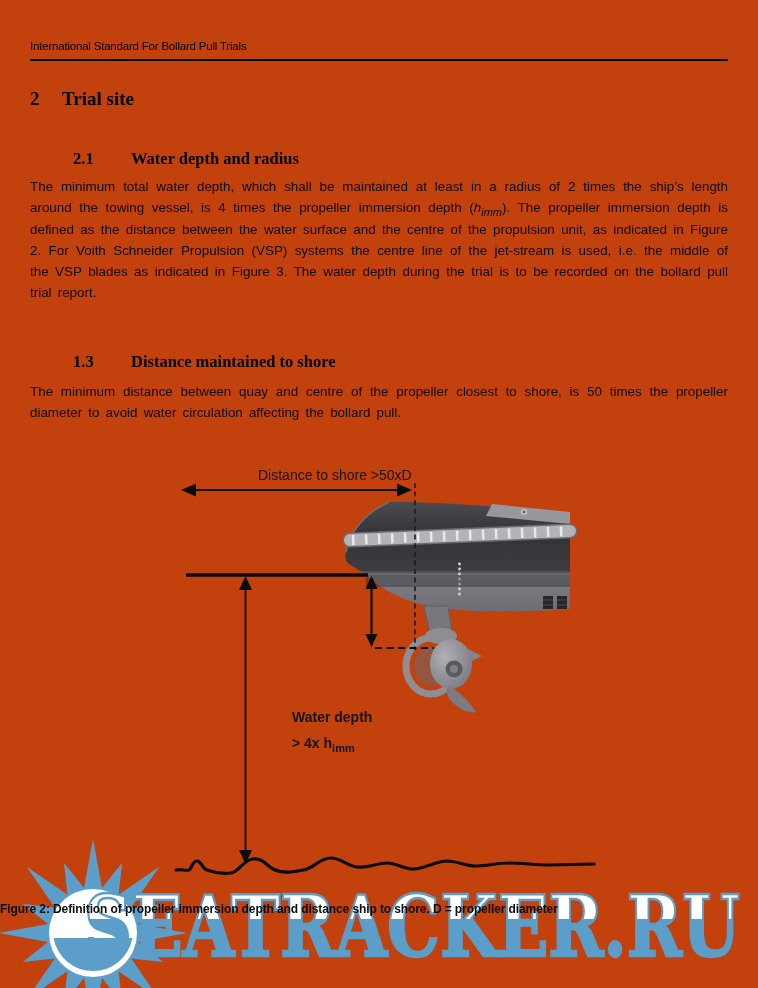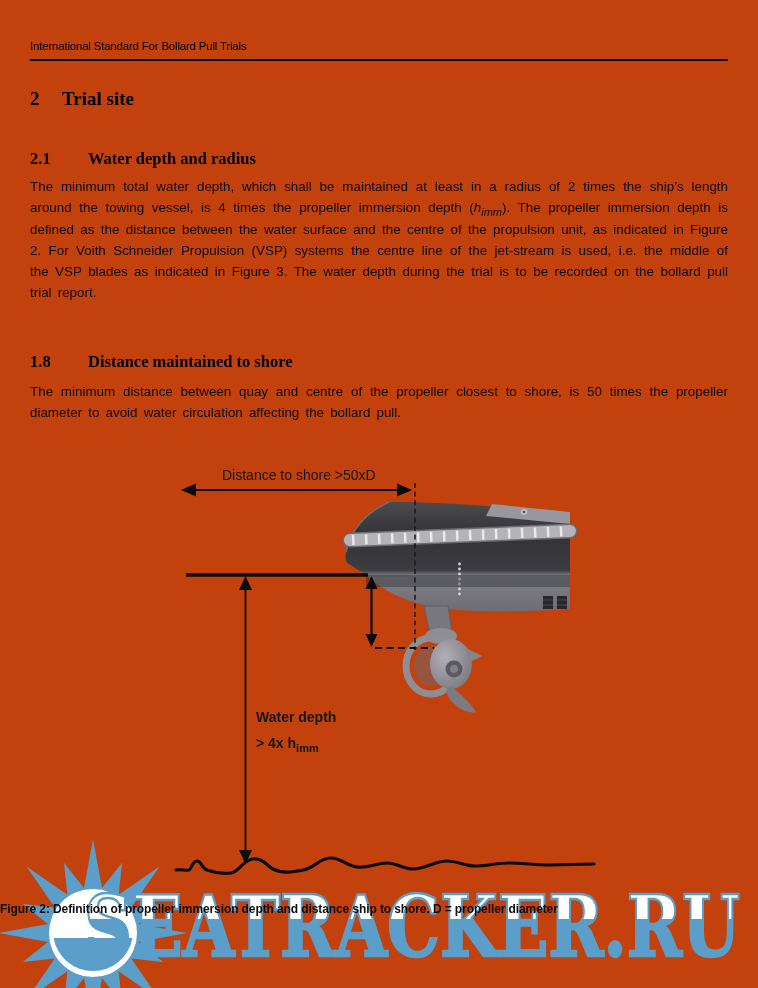--- a/index.html
+++ b/index.html
@@ -7,34 +7,34 @@
     position:relative;width:758px;height:988px;margin:0 auto;background:#c2410c;
     overflow:hidden;font-family:"Liberation Sans",sans-serif;color:#141414;
   }
   .abs{position:absolute;}
   
   .running-header{left:30px;top:40px;font-size:11.5px;letter-spacing:-0.2px;color:#000;}
   .header-rule{left:30px;top:59px;width:698px;height:2px;background:#000;}
   
   .h1{left:30px;top:88px;font-family:"Liberation Serif",serif;font-weight:bold;font-size:19px;color:#000;}
   .h1 .num{display:inline-block;width:32px;}
-  .h2{font-family:"Liberation Serif",serif;font-weight:bold;font-size:16.5px;color:#000;}
+  .h2{font-family:"Liberation Serif",serif;font-weight:bold;font-size:16.5px;color:#000;margin-left:43px;}
   .h2 .num{display:inline-block;width:58px;}
   .h2a{left:30px;top:149px;}
   .h2b{left:30px;top:352px;}
   
   .para{left:30px;width:698px;font-size:13.4px;line-height:21.3px;text-align:justify;
         word-spacing:2.4px;color:#0c0c0c;}
   .p1{top:176px;}
   .p2{top:381px;}
   .para sub, .fig-sub{font-size:11px;line-height:0;}
   .ital{font-style:italic;}
   
   .figure{left:0;top:460px;width:758px;height:432px;z-index:2;}
-  .fig-label{position:absolute;font-size:14px;color:#161616;line-height:25px;white-space:nowrap;}
+  .fig-label{position:absolute;font-size:14px;color:#161616;line-height:25px;white-space:nowrap;margin-left:36px;}
   .dist-label{left:222px;top:3px;}
   .prop-label{left:283px;top:121px;}
   .wd-label{left:256px;top:245px;line-height:25.5px;font-weight:bold;}
   
   .caption{left:0;top:902px;width:758px;text-align:left;font-weight:bold;font-size:12px;
            color:#0d0d0d;z-index:5;letter-spacing:-0.1px;}
   
   .wm{z-index:1;}
   .wm-sun{left:0;top:836px;width:200px;height:152px;}
   .wm-textbox{left:68px;top:886px;width:690px;height:88px;}
@@ -50,21 +50,21 @@
   <div class="abs h1">
     <span class="num">2</span><span>Trial site</span>
   </div>
 
   <div class="abs h2 h2a">
     <span class="num">2.1</span><span>Water depth and radius</span>
   </div>
   <div class="abs para p1"><span>The minimum total water depth, which shall be maintained at least in a radius of 2 times the ship’s length around the towing vessel, is 4 times the propeller immersion depth (</span><span class="ital">h</span><sub><span class="ital">imm</span></sub><span>). The propeller immersion depth is defined as the distance between the water surface and the centre of the propulsion unit, as indicated in Figure 2. For Voith Schneider Propulsion (VSP) systems the centre line of the jet-stream is used, i.e. the middle of the VSP blades as indicated in Figure 3. The water depth during the trial is to be recorded on the bollard pull trial report.</span></div>
 
   <div class="abs h2 h2b">
-    <span class="num">1.8</span><span>Distance maintained to shore</span>
+    <span class="num">1.3</span><span>Distance maintained to shore</span>
   </div>
   <div class="abs para p2">The minimum distance between quay and centre of the propeller closest to shore, is 50 times the propeller diameter to avoid water circulation affecting the bollard pull.</div>
 
   <div>
     <svg class="abs wm wm-sun" viewBox="0 0 200 152">
       <polygon id="sun-rays" fill="#5b9ec9" points="93.0,3.0 102.0,51.9 122.1,26.8 118.6,58.8 159.5,30.5 131.2,71.4 163.2,67.9 138.1,88.0 187.0,97.0 138.1,106.0 163.2,126.1 131.2,122.6 159.5,163.5 118.6,135.2 122.1,167.2 102.0,142.1 93.0,191.0 84.0,142.1 63.9,167.2 67.4,135.2 26.5,163.5 54.8,122.6 22.8,126.1 47.9,106.0 -1.0,97.0 47.9,88.0 22.8,67.9 54.8,71.4 26.5,30.5 67.4,58.8 63.9,26.8 84.0,51.9"></polygon>
       <circle cx="93" cy="97" r="44" fill="#ffffff"></circle>
       <path d="M53.6,102 A40,40 0 0 0 132.4,102 Z" fill="#5b9ec9"></path>
     </svg>
     <svg class="abs wm wm-textbox" viewBox="0 0 690 88">

